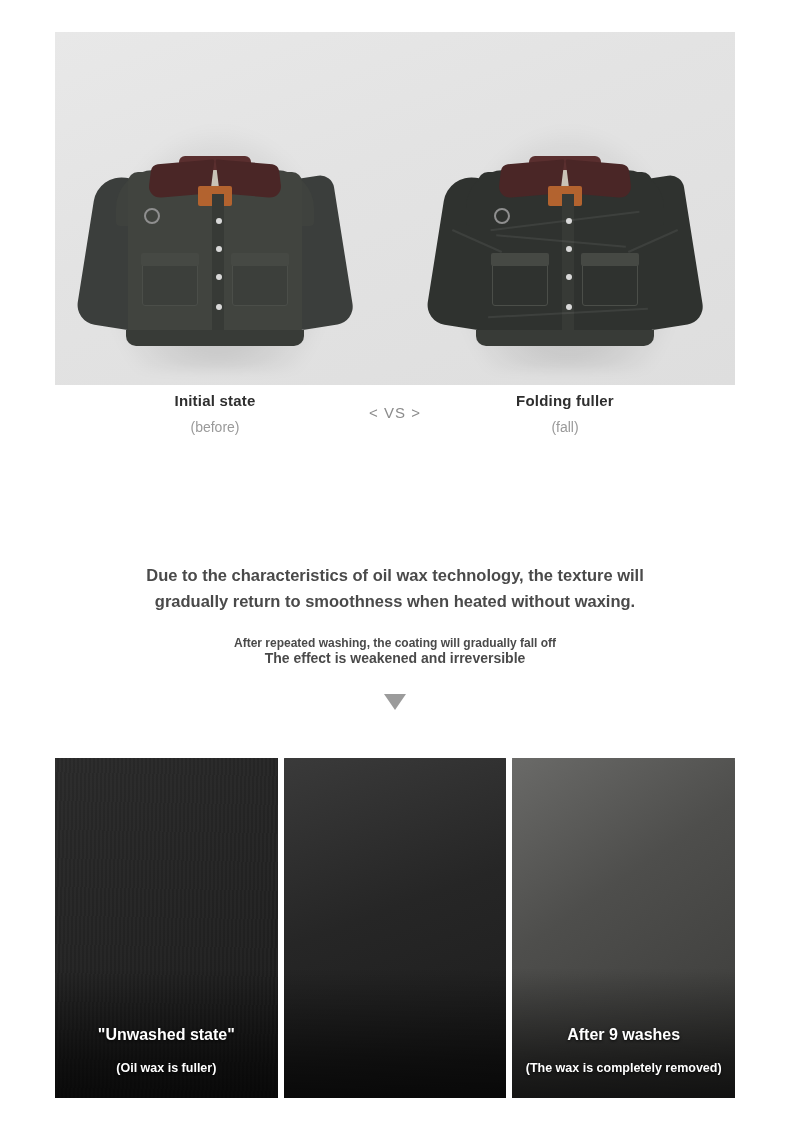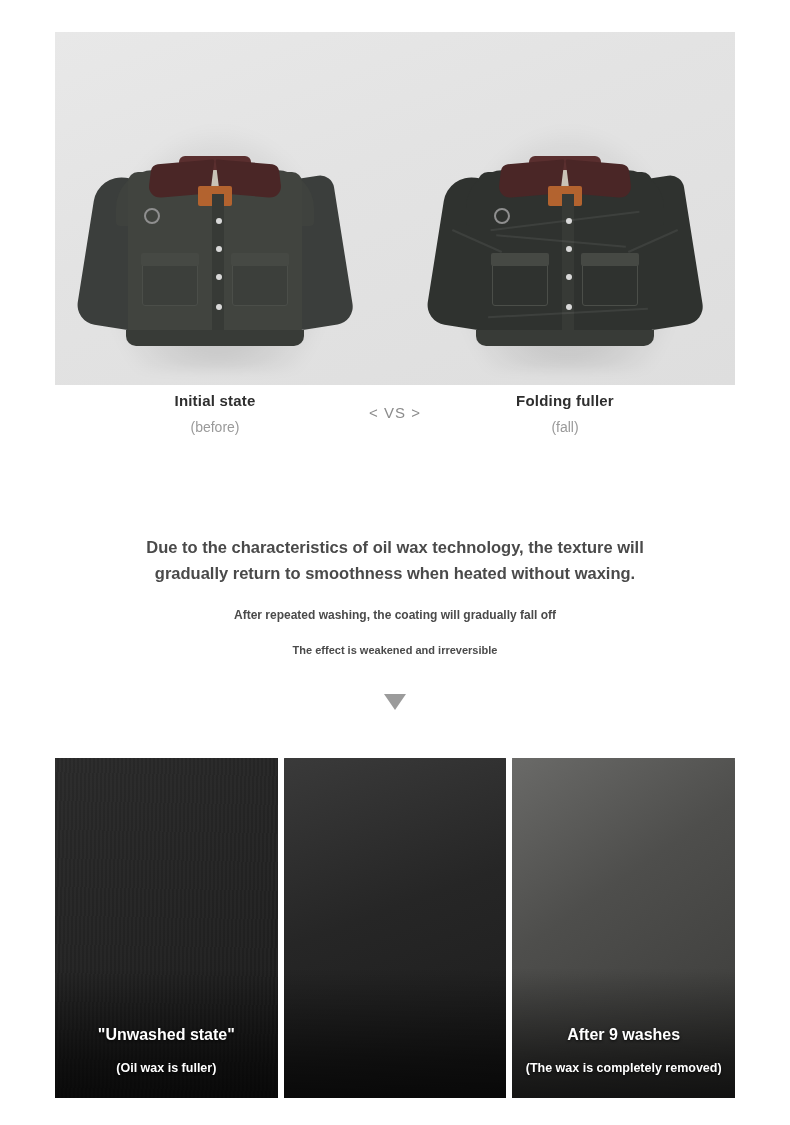--- a/index.html
+++ b/index.html
@@ -228,30 +228,30 @@
     top: 534px;
     width: 680px;
     text-align: center;
   }
   .desc .line-a {
     font-size: 16.5px;
     font-weight: bold;
     line-height: 26px;
     color: #4a4a4a;
     padding: 0 60px;
+    margin-top: 28px;
   }
   .desc .line-b {
     margin-top: 22px;
     font-size: 12px;
     font-weight: bold;
     color: #4a4a4a;
   }
   .desc .line-c {
-    margin-top: 22px;
-    font-size: 11px;
+    font-size: 14px;
     font-weight: bold;
     color: #4a4a4a;
   }
   .arrow-down {
     position: absolute;
     left: 50%;
     top: 694px;
     transform: translateX(-50%);
     width: 0; height: 0;
     border-left: 11px solid transparent;

